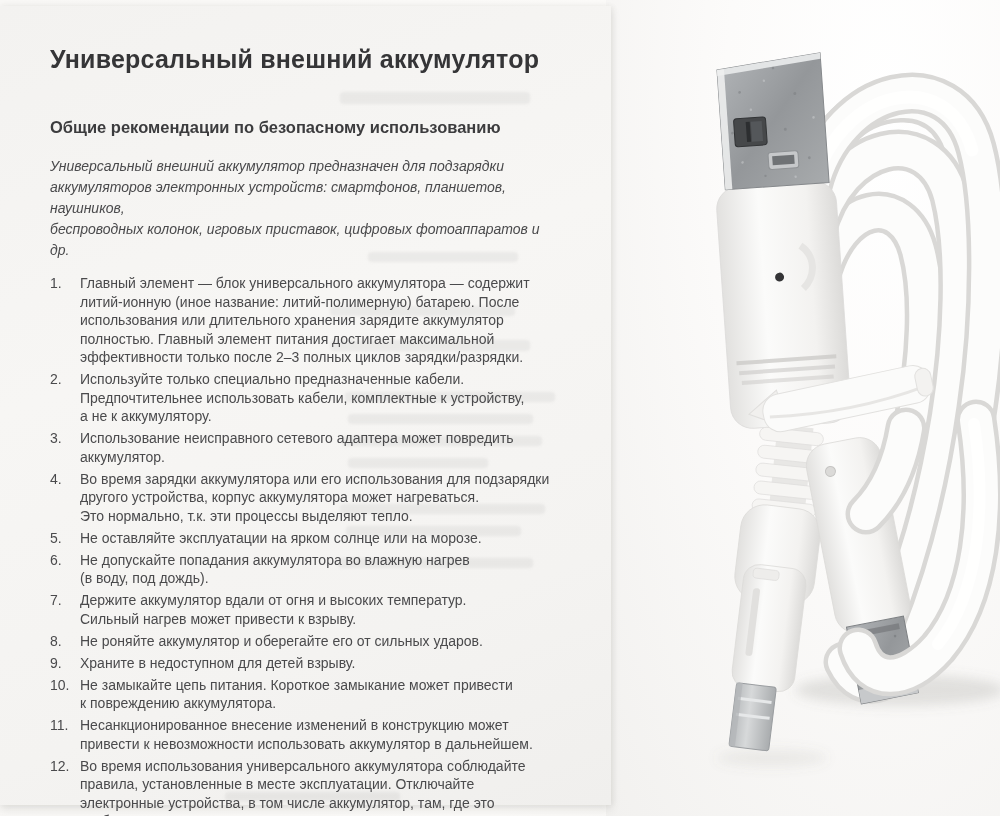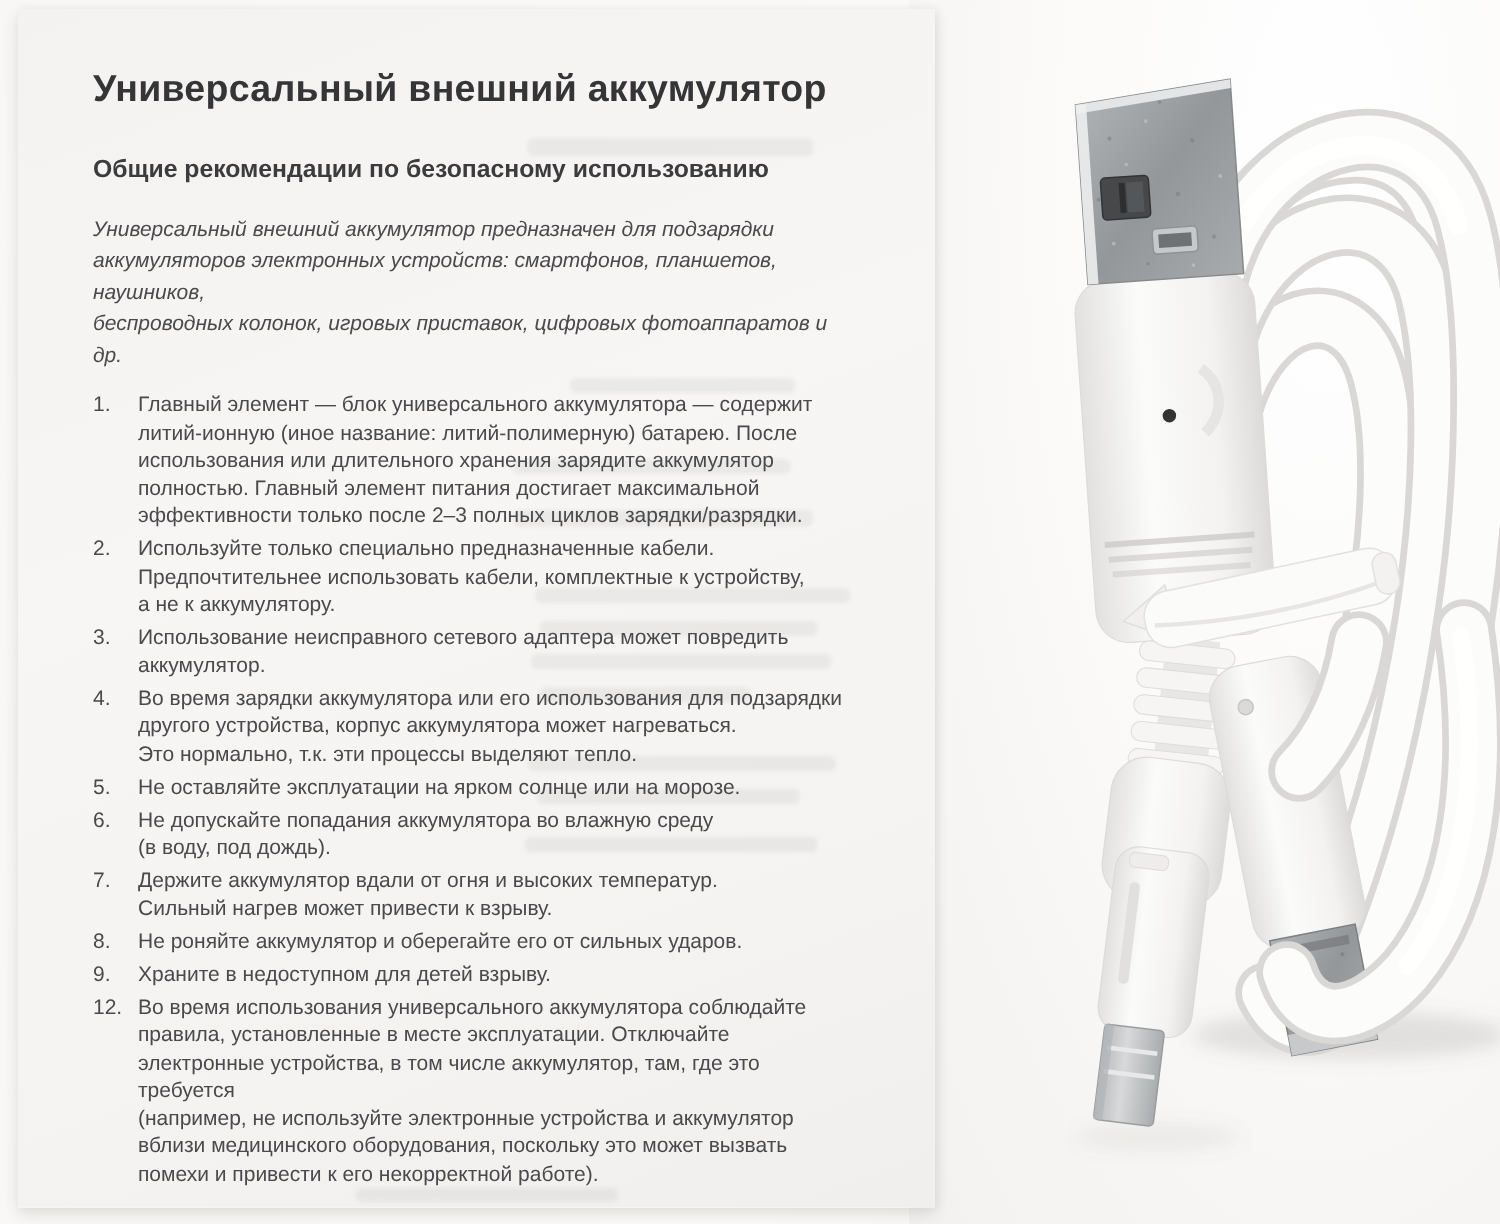--- a/index.html
+++ b/index.html
@@ -3,26 +3,26 @@
 <meta charset="utf-8">
 <style>
   html,body{margin:0;padding:0;}
   body{width:1000px;height:816px;font-family:"Liberation Sans",sans-serif;background:#fbfaf9;}
   .scene{position:relative;width:1000px;height:816px;overflow:hidden;
          background:linear-gradient(100deg,#f8f7f5 0%,#fbfaf8 55%,#f4f3f1 100%);}
   
   .photo-bg{position:absolute;left:606px;top:0;width:394px;height:816px;
             background:radial-gradient(ellipse at 70% 15%,#ffffff 0%,#fcfbfa 40%,#f2f1ef 100%);}
   
-  .paper{position:absolute;left:12px;top:6px;width:611px;height:799px;
+  .paper{position:absolute;left:0;top:6px;width:611px;height:799px;
          background:linear-gradient(160deg,#f3f2f0 0%,#f7f6f4 40%,#f4f3f1 75%,#f0efed 100%);
          box-shadow:0 4px 9px rgba(80,78,74,.14),2px 0 5px rgba(80,78,74,.06);}
   .paper-content{position:absolute;left:50px;top:28px;width:512px;color:#4a4a4c;}
   .doc-title{font-size:25px;font-weight:bold;color:#353537;letter-spacing:.2px;margin:10px 0 0 0;line-height:30px;}
-  .doc-subtitle{font-size:16.5px;font-weight:bold;color:#3c3c3e;margin:29px 0 0 0;line-height:20px;}
+  .doc-subtitle{font-size:16.5px;font-weight:bold;color:#3c3c3e;margin:43px 0 0 0;line-height:20px;}
   .doc-intro{font-size:14px;line-height:21px;margin:19px 0 0 0;white-space:pre-line;font-style:italic;}
   .safety{list-style:none;margin:13px 0 0 0;padding:0;font-size:14px;line-height:18.5px;}
   .safety li{display:flex;margin:0 0 3.5px 0;}
   .safety .num{width:30px;flex:none;}
   .safety .itext{width:478px;white-space:pre-line;}
   
   .ghost{position:absolute;background:rgba(128,128,131,.10);filter:blur(1.5px);border-radius:4px;}
   .cable-svg{position:absolute;left:600px;top:0;width:400px;height:816px;}
 </style>
 </head>
@@ -78,35 +78,45 @@
             <span class="itext">Во время зарядки аккумулятора или его использования для подзарядки
 другого устройства, корпус аккумулятора может нагреваться.
 Это нормально, т.к. эти процессы выделяют тепло.</span>
           </li>
         <li>
             <span class="num">5.</span>
             <span class="itext">Не оставляйте эксплуатации на ярком солнце или на морозе.</span>
           </li>
         <li>
             <span class="num">6.</span>
-            <span class="itext">Не допускайте попадания аккумулятора во влажную среду
+            <span class="itext">Не допускайте попадания аккумулятора во влажную нагрев
 (в воду, под дождь).</span>
           </li>
         <li>
             <span class="num">7.</span>
             <span class="itext">Держите аккумулятор вдали от огня и высоких температур.
 Сильный нагрев может привести к взрыву.</span>
           </li>
         <li>
             <span class="num">8.</span>
             <span class="itext">Не роняйте аккумулятор и оберегайте его от сильных ударов.</span>
           </li>
         <li>
             <span class="num">9.</span>
             <span class="itext">Храните в недоступном для детей взрыву.</span>
+          </li>
+        <li>
+            <span class="num">10.</span>
+            <span class="itext">Не замыкайте цепь питания. Короткое замыкание может привести
+к повреждению аккумулятора.</span>
+          </li>
+        <li>
+            <span class="num">11.</span>
+            <span class="itext">Несанкционированное внесение изменений в конструкцию может
+привести к невозможности использовать аккумулятор в дальнейшем.</span>
           </li>
         <li>
             <span class="num">12.</span>
             <span class="itext">Во время использования универсального аккумулятора соблюдайте
 правила, установленные в месте эксплуатации. Отключайте
 электронные устройства, в том числе аккумулятор, там, где это требуется
 (например, не используйте электронные устройства и аккумулятор
 вблизи медицинского оборудования, поскольку это может вызвать
 помехи и привести к его некорректной работе).</span>
           </li>

